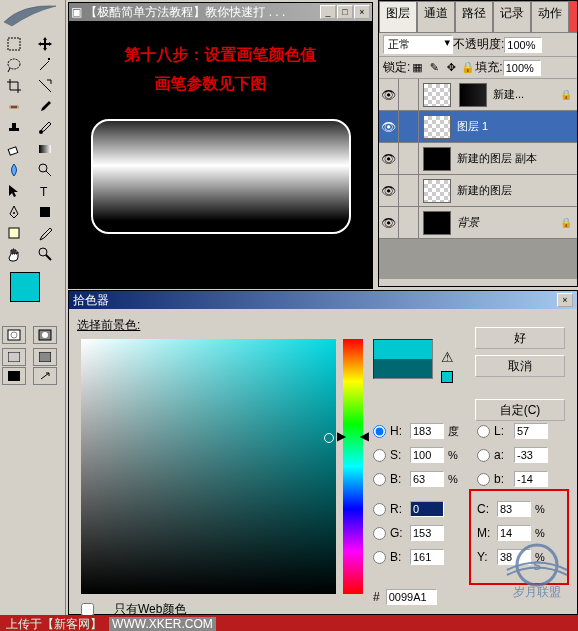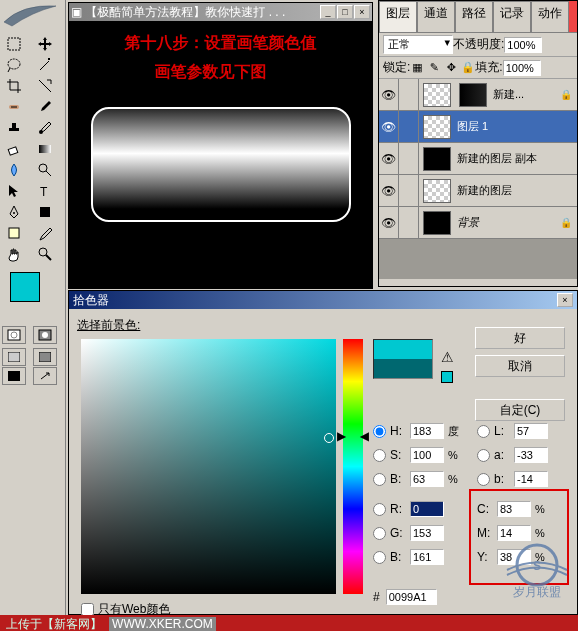--- a/index.html
+++ b/index.html
@@ -17,21 +17,21 @@
 .mini-tools { display: grid; grid-template-columns: 1fr 1fr; gap: 1px; padding: 2px; }
 .mini { width: 24px; height: 18px; border: 1px solid #808080; display:flex; align-items:center; justify-content:center; }
 
 
 .doc-window { position: absolute; left: 68px; top: 2px; width: 305px; height: 287px; border: 1px solid #000; background: #d4d0c8; }
 .titlebar { height: 18px; background: linear-gradient(to right, #0a246a, #a6caf0); color: #fff; display: flex; align-items: center; padding: 0 2px; font-size: 11px; }
 .titlebar-inactive { background: linear-gradient(to right, #808080, #b5b5b5); }
 .title-text { flex: 1; white-space: nowrap; overflow: hidden; }
 .win-btns { display: flex; gap: 1px; }
 .win-btn { width: 16px; height: 14px; background: #d4d0c8; border: 1px outset #fff; font-size: 9px; display: flex; align-items: center; justify-content: center; color: #000; font-family: Arial; cursor: pointer; }
-.doc-canvas { background: #000; width: 100%; height: calc(100% - 18px); position: relative; padding: 8px; }
+.doc-canvas { background: #000; width: 100%; height: calc(100% - 18px); position: relative; padding: 20px; }
 .step-text { color: #d00; font-size: 16px; font-weight: bold; text-align: center; line-height: 1.8; }
 .rounded-rect { margin: 20px auto 0; width: 260px; height: 115px; border: 2px solid #fff; border-radius: 18px; background: linear-gradient(#2a2a2a, #fff 40%, #000 90%); }
 
 
 .layers-panel { position: absolute; right: 0; top: 0; width: 200px; height: 287px; background: #d4d0c8; border: 1px solid #000; }
 .panel-tabs { height: 32px; display: flex; background: #ef4444; border-bottom: 1px solid #808080; font-size: 11px; }
 .panel-tab { padding: 3px 6px; border: 1px solid #808080; border-bottom: none; background: #d4d0c8; cursor: pointer; }
 .panel-tab.active { background: #efece6; }
 .panel-row { display: flex; align-items: center; padding: 2px 4px; border-bottom: 1px solid #a0a0a0; font-size: 11px; }
 .select-box { border: 1px inset #fff; background: #fff; padding: 1px 14px 1px 4px; position: relative; font-size: 11px; }
@@ -71,21 +71,21 @@
 .radios { position: absolute; left: 304px; top: 110px; font-size: 12px; }
 .radio-row { display: flex; align-items: center; height: 24px; gap: 4px; }
 .radio-row input[type=radio] { margin: 0; }
 .radio-row .lbl { width: 16px; }
 .radio-row .val { width: 34px; border: 1px inset #fff; background: #fff; padding: 1px 2px; font-size: 11px; }
 .radio-row .val.sel { background: #0a246a; color: #fff; }
 .radio-row .unit { width: 18px; font-size: 11px; }
 .radios-r { position: absolute; left: 408px; top: 110px; font-size: 12px; }
 .hex-row { position: absolute; left: 304px; top: 280px; display: flex; align-items: center; gap: 6px; font-size: 12px; }
 .hex-row .val { width: 51px; border: 1px inset #fff; background: #fff; padding: 1px 2px; font-size: 11px; }
-.web-check { position: absolute; left: 12px; top: 292px; display: flex; align-items: center; gap: 4px; font-size: 12px; }
+.web-check { position: absolute; left: 12px; top: 292px; display: flex; align-items: center; gap: 20px; font-size: 12px; }
 .red-box { position: absolute; left: 400px; top: 180px; width: 100px; height: 96px; border: 2px solid #d00; pointer-events: none; }
 
 
 .watermark { position: absolute; right: 6px; bottom: 28px; opacity: 0.8; pointer-events: none; }
 .watermark svg { width: 70px; height: 70px; }
 .footer { position: absolute; left: 0; bottom: 0; height: 16px; background: #b91c1c; color: #cfe; font-size: 11px; padding: 1px 6px; width: 578px; }
 .footer a { background: #888; color: #fff; padding: 0 3px; margin-left: 4px; }
 </style>
 </head>
 <body>

